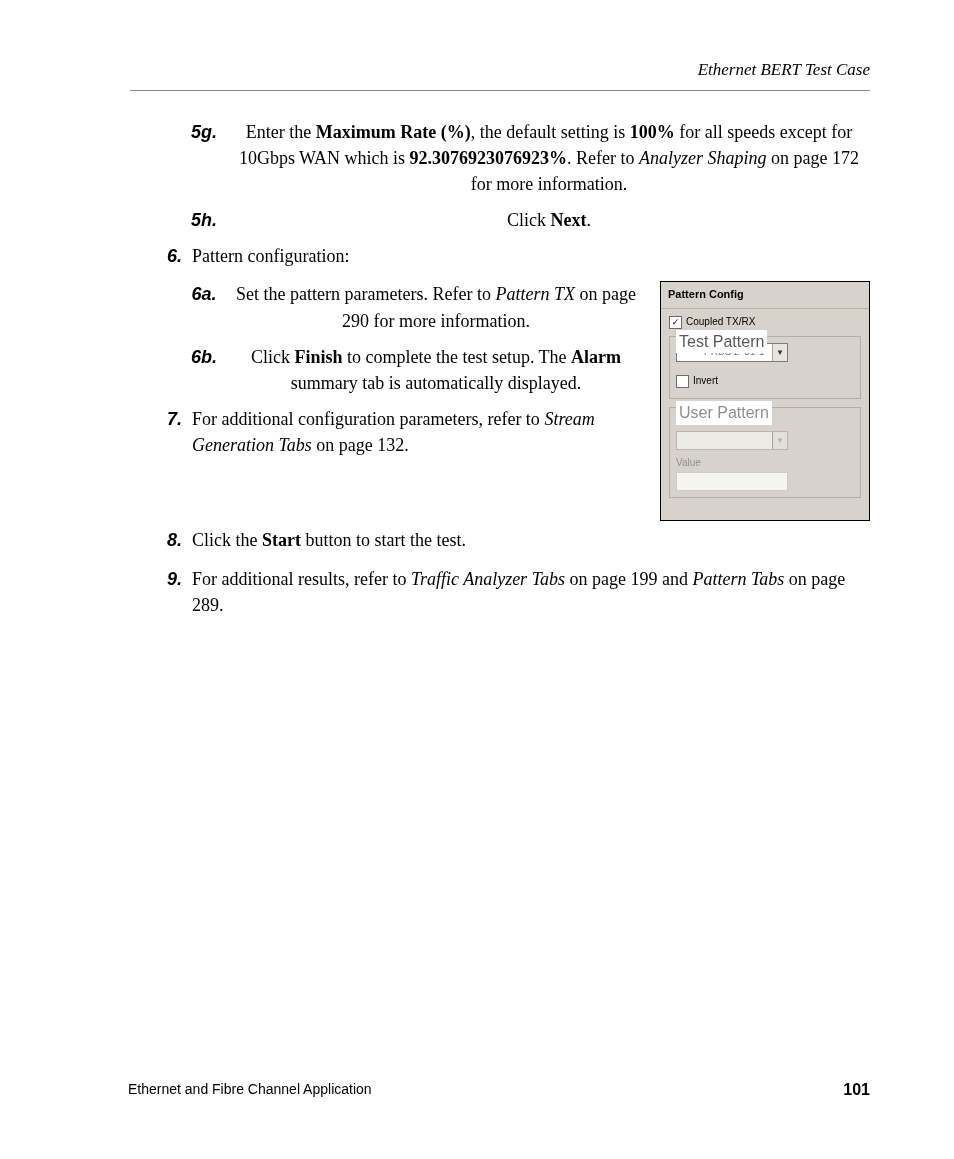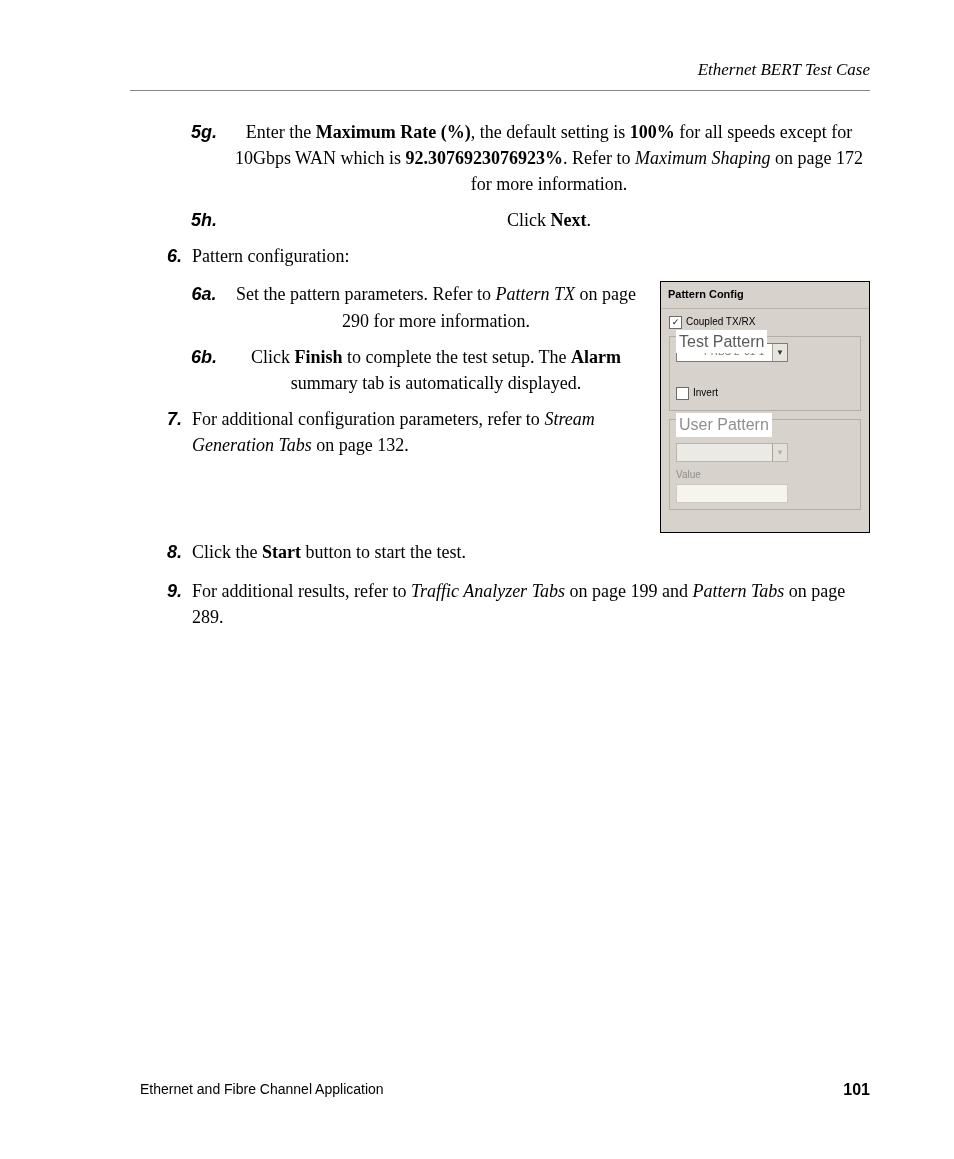--- a/index.html
+++ b/index.html
@@ -201,21 +201,21 @@
     margin: 6px 0 2px 0;
   }
   .value-box {
     width: 110px;
     height: 17px;
     background: #f6f4ee;
     border: 1px solid #cfcbc2;
   }
   .footer {
     position: absolute;
-    left: 140px;
+    left: 128px;
     right: 84px;
     bottom: 60px;
     display: flex;
     justify-content: space-between;
     font-size: 14px;
     font-family: "Segoe UI", Arial, sans-serif;
   }
   .footer .pg {
     font-weight: 800;
     font-size: 16px;
@@ -229,21 +229,21 @@
     <div class="subtitle">Ethernet BERT Test Case</div>
     <hr class="header-rule">
   </div>
 
   <div class="body">
 
     <div class="step-sub-indent">
       <div class="step-sub-wrap">
         <div class="step-sub-num">5g.</div>
         <div class="step-text">
-          <span>Enter the </span><span class="b">Maximum Rate (%)</span><span>, the default setting is </span><span class="b">100%</span><span> for all speeds except for 10Gbps WAN which is </span><span class="b">92.3076923076923%</span><span>. Refer to </span><span class="i">Maximum Shaping</span><span> on page 172 for more information.</span>
+          <span>Enter the </span><span class="b">Maximum Rate (%)</span><span>, the default setting is </span><span class="b">100%</span><span> for all speeds except for 10Gbps WAN which is </span><span class="b">92.3076923076923%</span><span>. Refer to </span><span class="i">Analyzer Shaping</span><span> on page 172 for more information.</span>
         </div>
       </div>
       <div class="step-sub-wrap">
         <div class="step-sub-num">5h.</div>
         <div class="step-text">
           <span>Click </span><span class="b">Next</span><span>.</span>
         </div>
       </div>
     </div>
 
@@ -284,21 +284,21 @@
             <div class="chk-row">
               <span class="chk">✓</span>
               <span>Coupled TX/RX</span>
             </div>
             <div class="groupbox">
               <span class="legend">Test Pattern</span>
               <div class="combo">
                 <span class="ctext">PRBS 2^31-1</span>
                 <span class="cbtn">▼</span>
               </div>
-              <div class="chk-row" style="margin-top:24px;">
+              <div class="chk-row" style="margin-top:12px;">
                 <span class="chk"></span>
                 <span>Invert</span>
               </div>
             </div>
             <div class="groupbox disabled">
               <span class="legend">User Pattern</span>
               <div class="lbl">Pattern #</div>
               <div class="combo disabled">
                 <span class="ctext"></span>
                 <span class="cbtn">▼</span>

